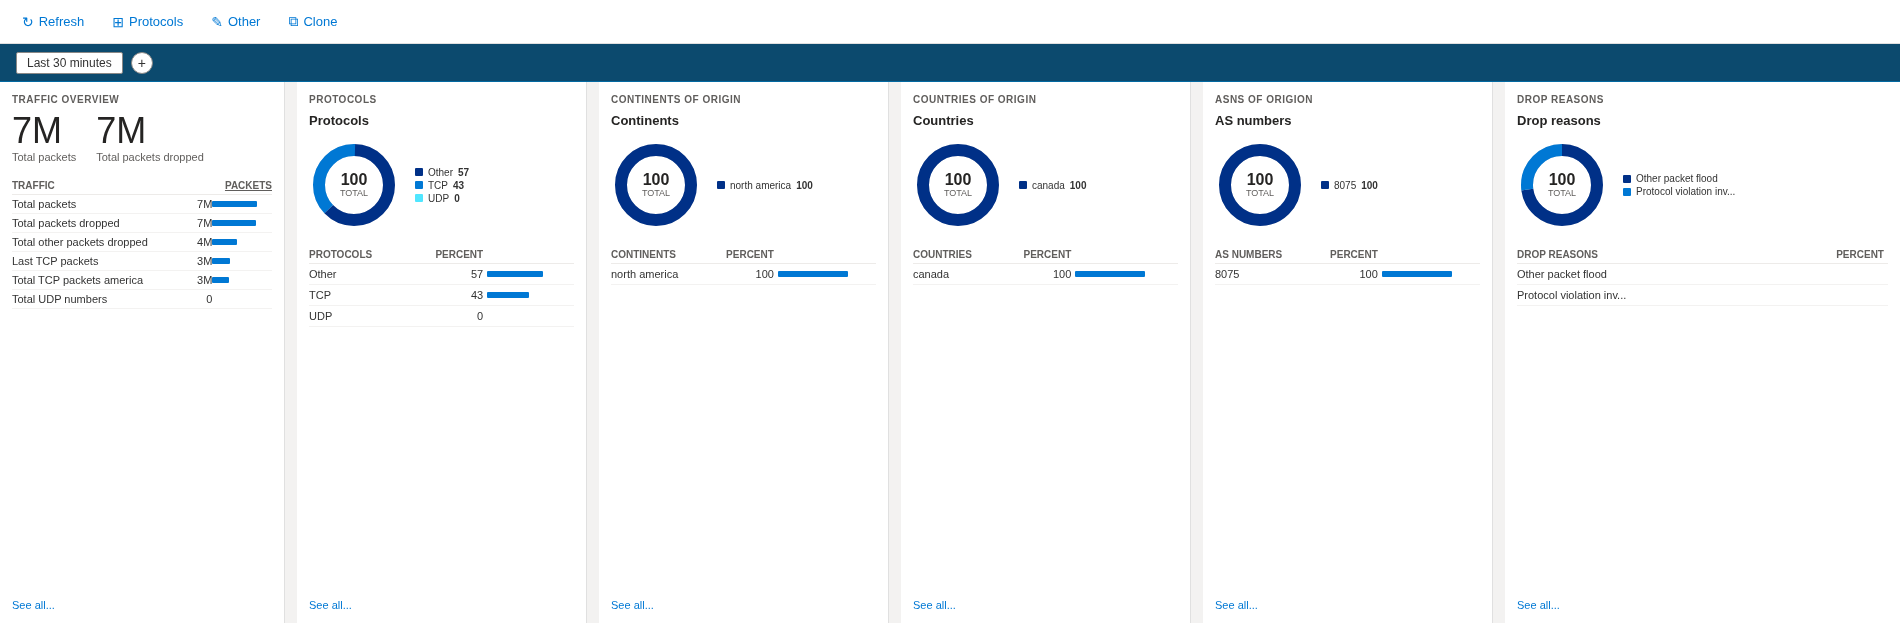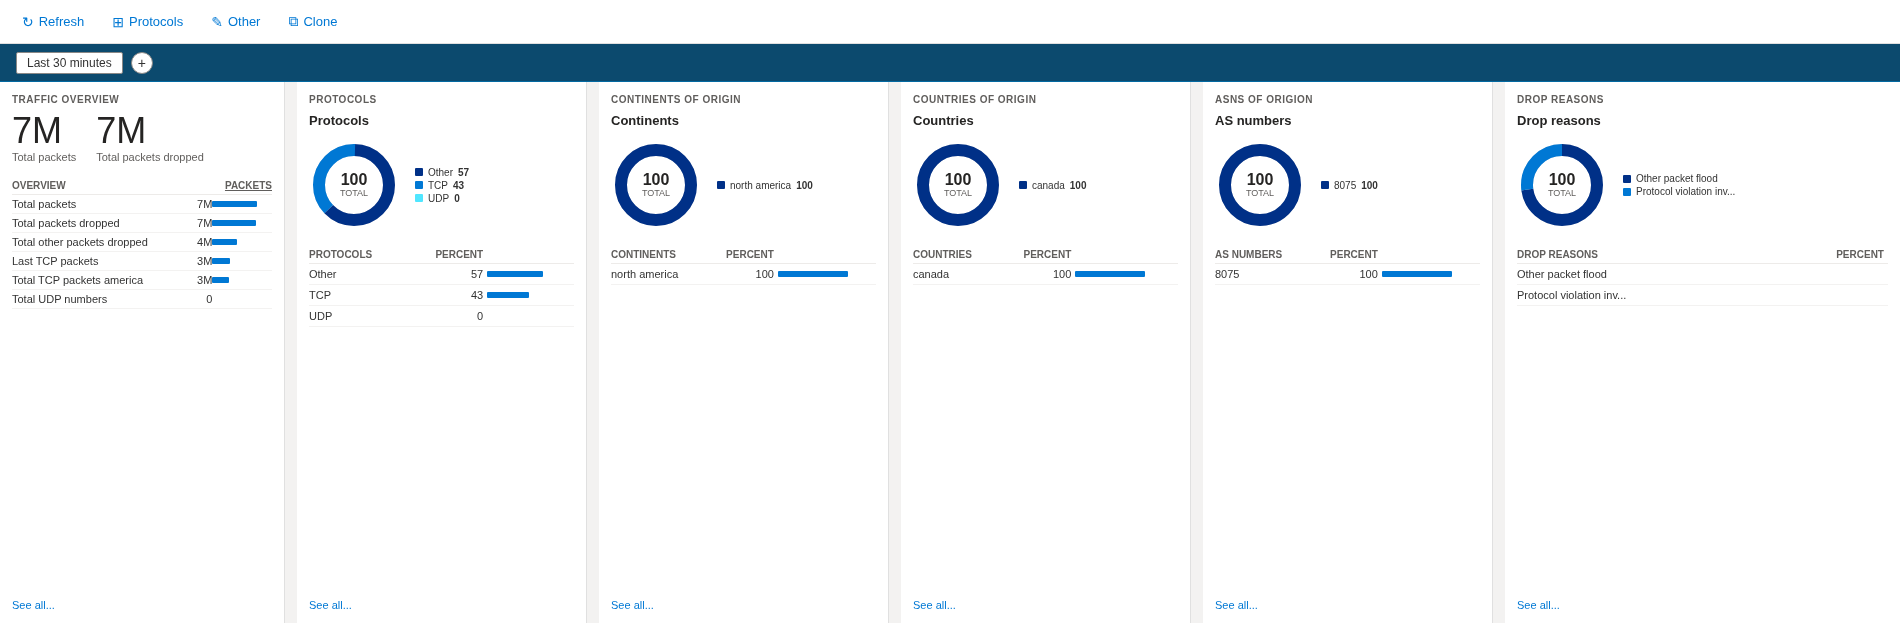--- a/index.html
+++ b/index.html
@@ -133,21 +133,21 @@
       </div>
       <div class="traffic-big">
         <span class="traffic-big-num">7M</span>
         <span class="traffic-big-label">Total packets dropped</span>
       </div>
     </div>
 
     <table class="traffic-table">
       <thead>
         <tr>
-          <th>OVERVIEW</th>
+          <th>TRAFFIC</th>
           <th class="right" colspan="2">PACKETS</th>
         </tr>
       </thead>
       <tbody id="traffic-tbody">
           <tr>
     <td>Total packets</td>
     <td class="right">7M</td>
     <td>
       <div class="mini-bar" style="width:45px"></div>
     </td>

